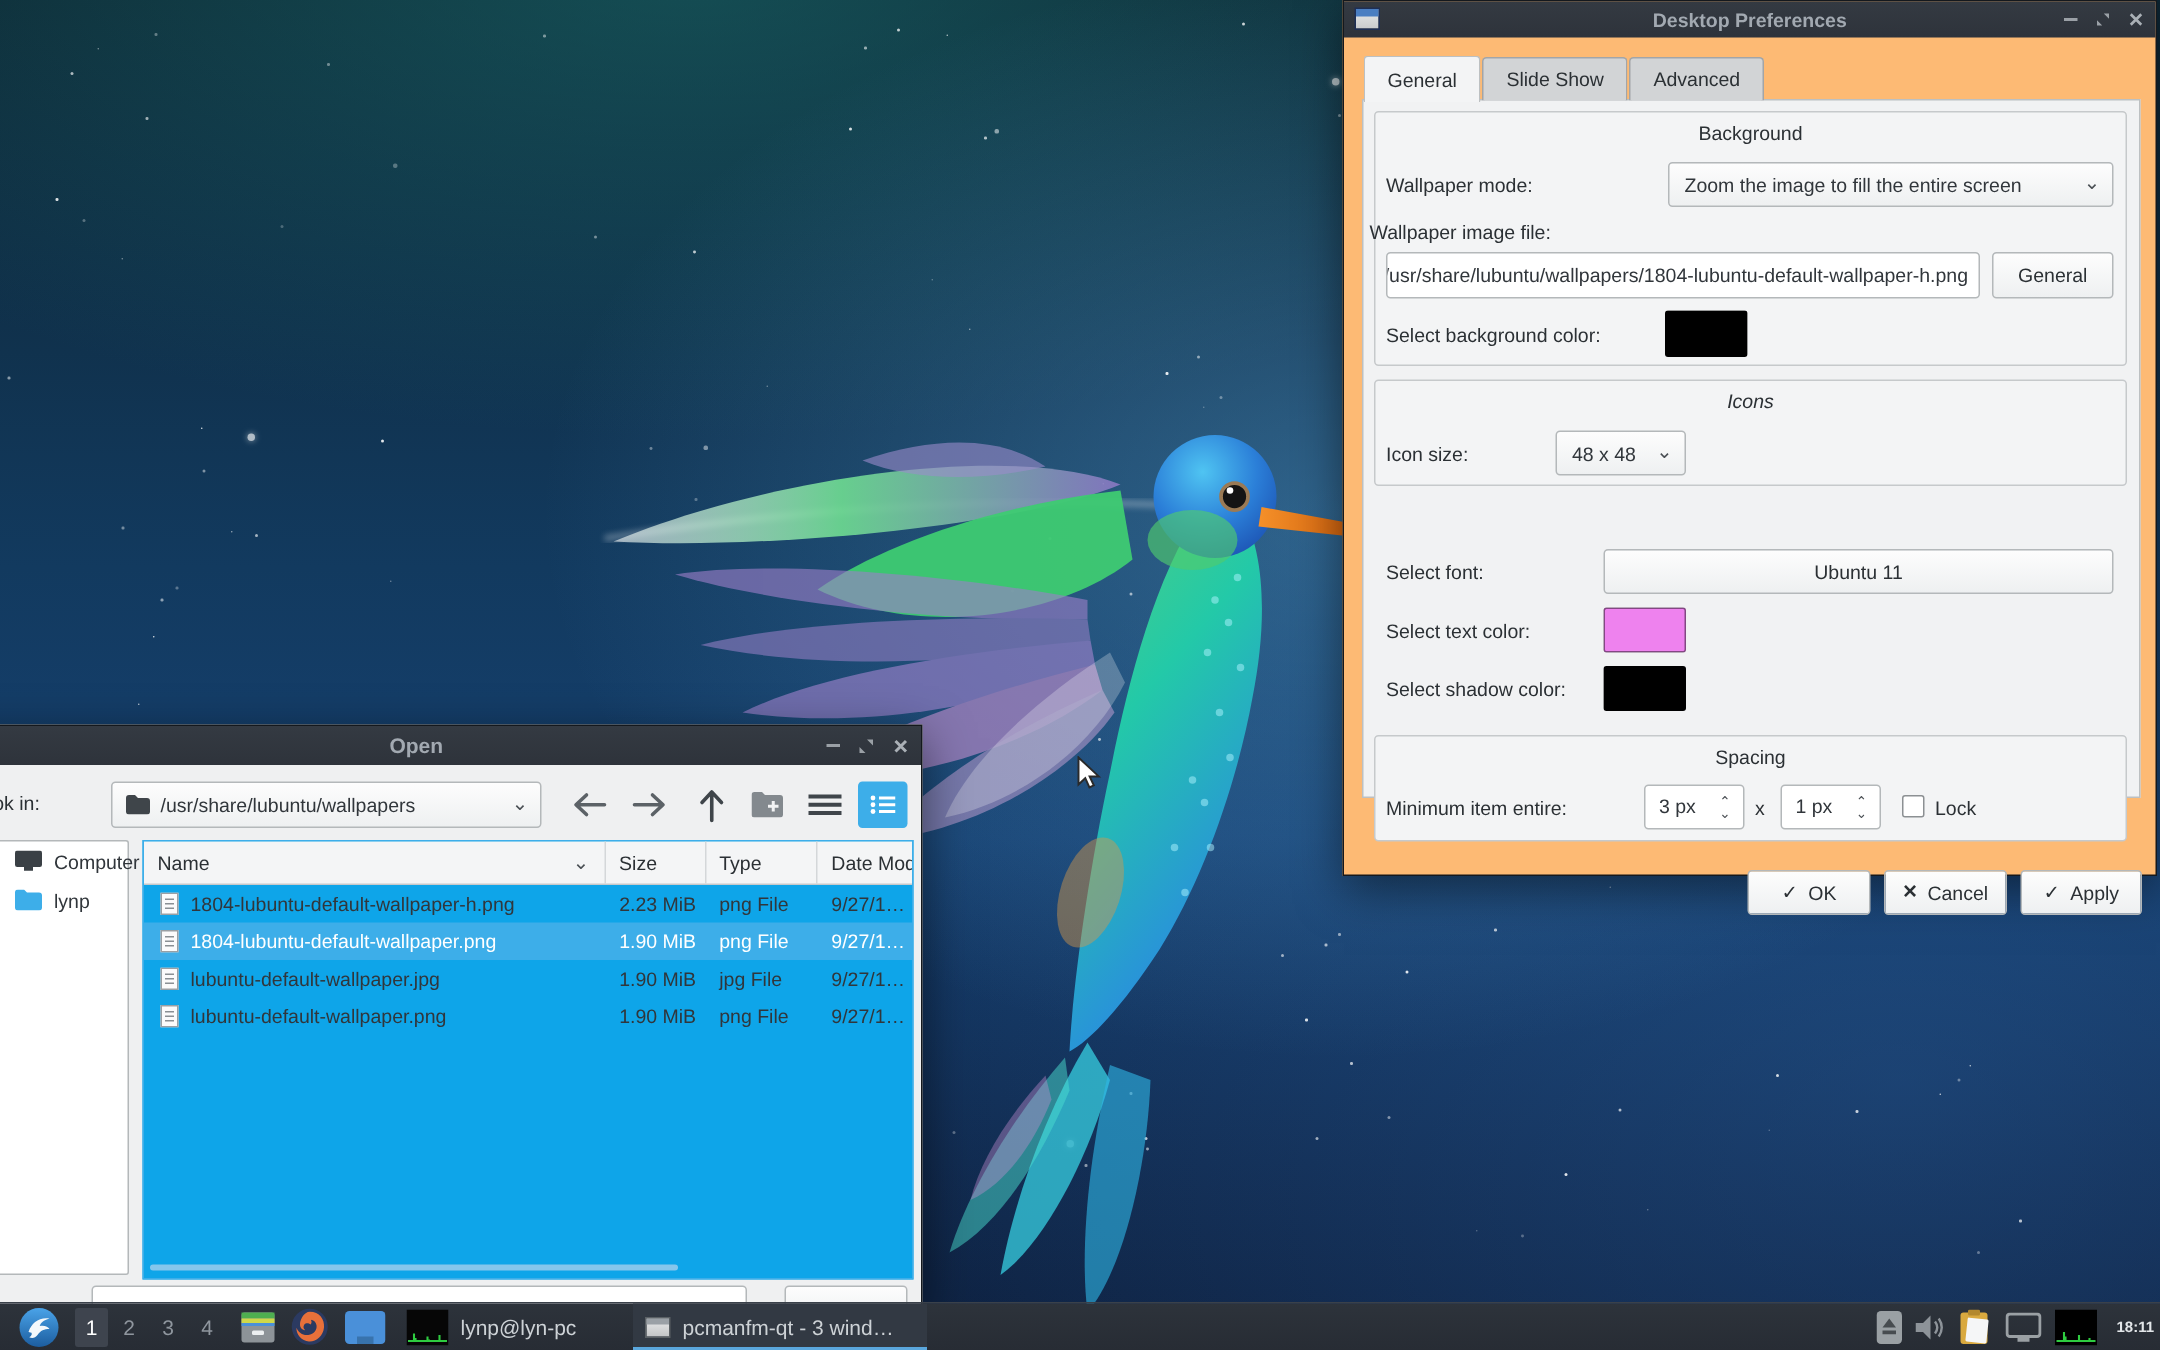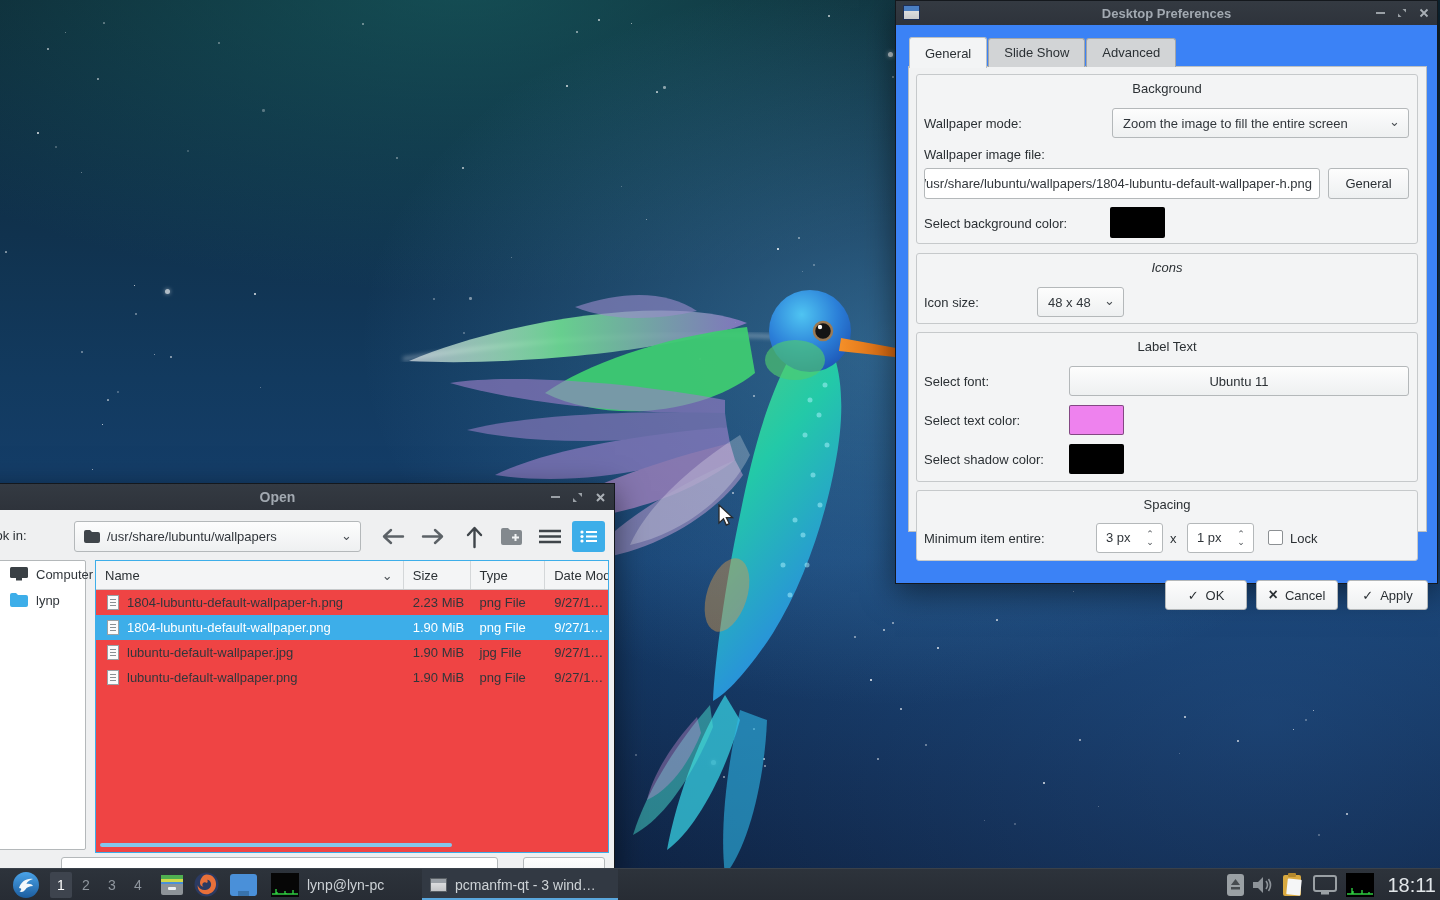--- a/index.html
+++ b/index.html
@@ -33,41 +33,41 @@
   .combo-chevron { position:absolute; right:8px; top:50%; margin-top:-9px; color:#4a4f54; font-size:13px; }
   .grp { position:absolute; border:1px solid #c6c9cb; border-radius:3px; background:#f3f4f5; }
   .grp-title { position:absolute; top:6px; left:0; right:0; text-align:center; color:#2b3034; }
   .swatch { position:absolute; border-radius:2px; border:1px solid rgba(0,0,0,.45); }
   .spinbox { position:absolute; background:#fff; border:1px solid #b4b8ba; border-radius:3px; }
   .spin-text { position:absolute; left:9px; top:6px; }
   .spin-arrows { position:absolute; right:5px; top:1px; bottom:1px; width:14px; display:flex; flex-direction:column;
                  align-items:center; justify-content:center; color:#4a4f54; font-size:9px; line-height:8px; }
 
   
-  #prefs { position:absolute; left:895px; top:0; width:543px; height:584px; background:#3b82f6;
+  #prefs { position:absolute; left:895px; top:0; width:543px; height:584px; background:#fdba74;
            border:1px solid #14181d; box-shadow:0 8px 30px rgba(0,0,0,.5); z-index:6; }
   #prefs .titlebar { height:24px; }
   #prefs .tb-title { font-size:13px; }
   .appicon { position:absolute; left:7px; top:4px; width:17px; height:15px; background:linear-gradient(#e8e9ea,#c9cbcd);
              border:1px solid #1e2f55; }
   .appicon::before { content:""; position:absolute; left:0; right:0; top:0; height:5px; background:#4a7ec2; }
   #tabbar { position:absolute; left:13px; top:37px; height:29px; display:flex; align-items:flex-end; z-index:2; }
   .tab { padding:6px 15px 7px; background:#d2d4d6; border:1px solid #a2a5a8; border-bottom:none; color:#2b3034;
          border-radius:3px 3px 0 0; margin-right:1px; }
   .tab.active { background:#f3f4f5; padding-top:8px; position:relative; top:1px; border-color:#bcc0c2; }
   #pane { position:absolute; left:12px; right:10px; top:65px; bottom:51px; border:1px solid #bcc0c2; background:#f1f2f3; }
 
   #prefs label { position:absolute; color:#2b3034; }
 
   
   #open-dlg { position:absolute; left:-60px; top:483px; width:675px; height:390px; background:#eff0f1;
               border:1px solid #14181d; box-shadow:0 8px 30px rgba(0,0,0,.5); z-index:5; }
   #open-dlg .titlebar { height:26px; }
   #open-dlg .tb-title { font-size:14px; }
-  #filelist { position:absolute; left:154px; top:76px; width:514px; height:293px; background:#ef4444;
+  #filelist { position:absolute; left:154px; top:76px; width:514px; height:293px; background:#0ea5e9;
               border:1px solid #3daee9; }
   .fl-header { display:flex; height:29px; background:#f4f5f6; border-bottom:1px solid #c6c9cb; align-items:center; }
   .fl-hcell { padding-left:9px; border-right:1px solid #d4d7d9; height:100%; display:flex; align-items:center;
               overflow:hidden; white-space:nowrap; color:#2b3034; position:relative; }
   .fl-row { display:flex; height:25px; align-items:center; white-space:nowrap; }
   .fl-row.selected { background:#3daee9; color:#fff; }
   .fl-cell { overflow:hidden; padding-left:9px; }
   .c-name { width:309px; } .c-size { width:67px; } .c-type { width:75px; } .c-date { width:63px; }
   .doc-ico { display:inline-block; width:12px; height:15px; background:#fbfbfb; border:1px solid #9aa0a4;
              margin:0 8px 0 2px; vertical-align:-3px; position:relative; }
@@ -83,21 +83,21 @@
   
   #taskbar { position:absolute; left:0; top:868px; width:1440px; height:32px;
              background:linear-gradient(#2d333b,#272c34); border-top:1px solid #3a414a; z-index:10;
              color:#cdd2d6; display:flex; align-items:center; }
   .ws { width:24px; text-align:center; color:#8f969e; font-size:14px; }
   .ws.active { background:#3e444e; color:#fff; height:26px; line-height:26px; width:22px; border-radius:2px; }
   .task { display:flex; align-items:center; gap:8px; height:32px; padding:0 8px; position:relative; }
   .task.active { background:#323943; }
   .task.active::after { content:""; position:absolute; left:0; right:0; bottom:0; height:3px; background:#5aa7dd; }
   #tray { position:absolute; right:4px; top:0; height:32px; display:flex; align-items:center; gap:9px; }
-  #clock { font-size:20px; color:#e2e6e9; margin-left:4px; }
+  #clock { font-size:10px; color:#e2e6e9; margin-left:4px;font-weight:bold; }
 
   #cursor { position:absolute; left:718px; top:504px; z-index:20; }
 </style>
 </head>
 <body>
 
 <div id="screen">
 
   <div id="wallpaper">
     <div id="stars">
@@ -463,42 +463,39 @@
     <div id="pane"></div>
 
     <div class="grp" style="left:20px;top:73px;width:502px;height:170px;">
       <div class="grp-title">Background</div>
     </div>
     <label style="left:28px;top:115px;">Wallpaper mode:</label>
     <div class="breeze-combo" style="position:absolute;left:216px;top:107px;width:297px;height:30px;">
       <span style="margin-left:10px;">Zoom the image to fill the entire screen</span>
       <span class="combo-chevron">⌄</span>
     </div>
-    <label style="left:28px;top:146px;">Wallpaper image file:</label>
+    <label style="left:17px;top:146px;">Wallpaper image file:</label>
     <div class="breeze-input" style="position:absolute;left:28px;top:167px;width:396px;height:31px;">
       <span style="position:absolute;right:7px;top:7px;white-space:nowrap;">/usr/share/lubuntu/wallpapers/1804-lubuntu-default-wallpaper-h.png</span>
     </div>
     <div class="breeze-btn" style="position:absolute;left:432px;top:167px;width:81px;height:31px;">
       <span>General</span>
     </div>
     <label style="left:28px;top:215px;">Select background color:</label>
     <div class="swatch" style="left: 214px; top: 206px; width: 55px; height: 31px; background-color: rgb(0, 0, 0);"></div>
 
     <div class="grp" style="left:20px;top:252px;width:502px;height:71px;font-style:italic;">
       <div class="grp-title">Icons</div>
     </div>
     <label style="left:28px;top:294px;">Icon size:</label>
     <div class="breeze-combo" style="position:absolute;left:97px;top:286px;width:87px;height:30px;margin-left:44px;">
       <span style="margin-left:10px;">48 x 48</span>
       <span class="combo-chevron">⌄</span>
     </div>
 
-    <div class="grp" style="left:20px;top:331px;width:502px;height:150px;">
-      <div class="grp-title">Label Text</div>
-    </div>
     <label style="left:28px;top:373px;">Select font:</label>
     <div class="breeze-btn" style="position:absolute;left:173px;top:365px;width:340px;height:30px;">
       <span>Ubuntu 11</span>
     </div>
     <label style="left:28px;top:412px;">Select  text color:</label>
     <div class="swatch" style="left: 173px; top: 404px; width: 55px; height: 30px; background-color: rgb(238, 130, 238);"></div>
     <label style="left:28px;top:451px;">Select shadow color:</label>
     <div class="swatch" style="left: 173px; top: 443px; width: 55px; height: 30px; background-color: rgb(0, 0, 0);"></div>
 
     <div class="grp" style="left:20px;top:489px;width:502px;height:71px;">

